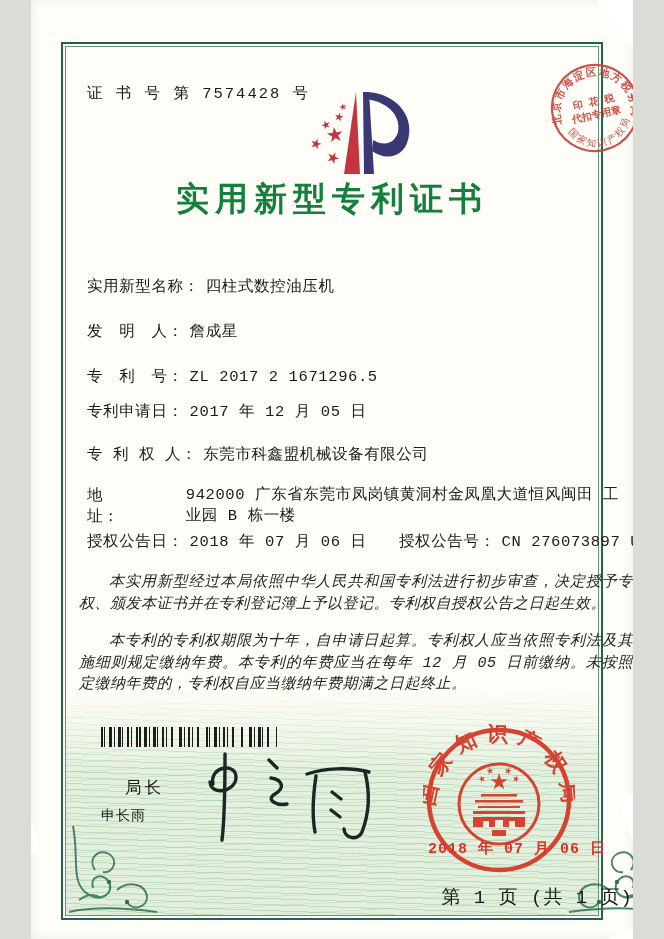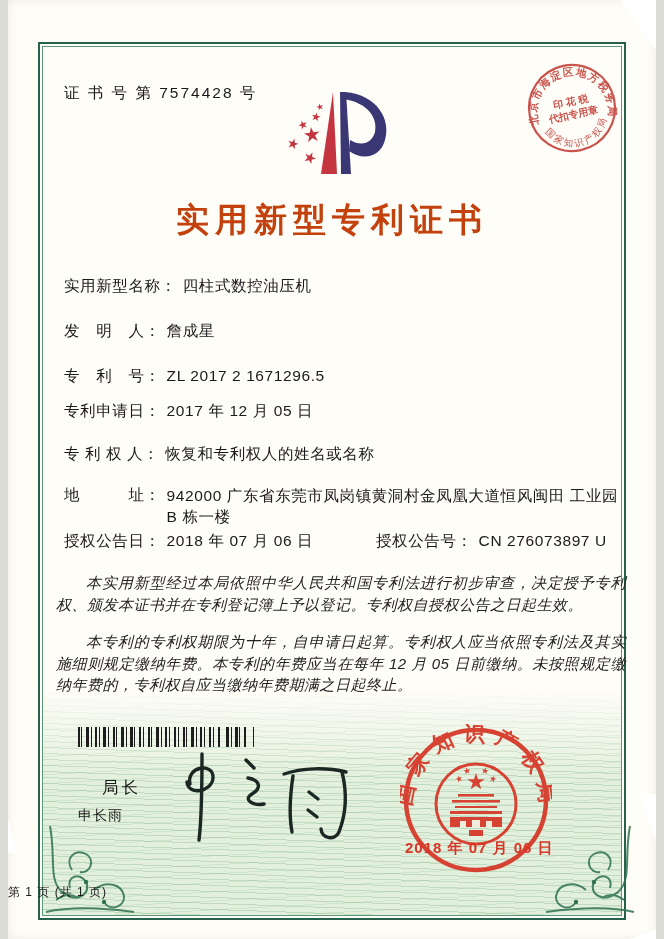--- a/index.html
+++ b/index.html
@@ -1,39 +1,39 @@
 <!DOCTYPE html>
 <html><head>
 <meta charset="utf-8">
 <style>
   html,body{margin:0;padding:0;background:#dcdcd6;}
   .page{
-    position:relative;width:648px;height:939px;margin:0 auto;
+    position:relative;width:602px;height:939px;margin:0 auto;
     background:#fffdf7;overflow:hidden;
     box-shadow:inset 0 0 10px rgba(60,60,50,.10);
-    font-family:Liberation Sans, sans-serif;color:#1a1a1a;
+    font-family:Liberation Mono, monospace;color:#1a1a1a;
   }
   
   .frame-outer{position:absolute;left:30px;top:42px;right:30px;bottom:19px;
     border:2.5px solid #26614b;z-index:1;pointer-events:none;}
   .frame-inner{position:absolute;inset:2px;border:1px solid #5d967b;}
   
   .guilloche{position:absolute;left:34px;right:34px;top:688px;bottom:23px;z-index:0;
     background-image:
       repeating-linear-gradient(2deg, rgba(110,170,120,.30) 0 1px, rgba(110,170,120,0) 1px 6px),
       repeating-linear-gradient(-3deg, rgba(110,170,120,.16) 0 1px, rgba(110,170,120,0) 1px 9px),
       linear-gradient(#e6f1e0,#e2efdc);}
   .guilloche::before{content:"";position:absolute;left:0;right:0;top:0;height:85px;
     background:linear-gradient(to bottom,#fffdf7 0%,rgba(255,253,247,0) 100%);}
   .abs{position:absolute;}
   .cert-number{left:56px;top:83px;font-size:15.5px;letter-spacing:2px;z-index:2;}
   .logo{left:262px;top:84px;width:140px;height:106px;z-index:2;}
   .tax-stamp{left:517px;top:61px;width:94px;height:94px;z-index:2;opacity:.92;}
-  .title{left:0;right:0;top:198px;text-align:center;font-size:33px;font-weight:700;
-    letter-spacing:6px;z-index:2;color:#c2410c;}
+  .title{left:0;right:0;top:177px;text-align:center;font-size:33px;font-weight:700;
+    letter-spacing:6px;z-index:2;color:#15803d;}
   .field-row{position:absolute;left:56px;font-size:15.5px;letter-spacing:.6px;
     white-space:nowrap;z-index:2;}
   .field-row .lbl{display:inline-block;}
   .field-row .val{margin-left:6px;}
   .row-addr{white-space:normal;display:flex;}
   .row-addr .val{width:466px;line-height:21px;}
   .body-text{left:48px;width:570px;top:556px;z-index:2;font-size:15px;
     line-height:21.5px;letter-spacing:.5px;font-style:italic;color:#222;}
   .body-text p{margin:16px 0 2px 0;text-indent:2em;text-align:justify;}
   .barcode{left:70px;top:727px;width:176px;height:20px;z-index:2;
@@ -41,21 +41,21 @@
       #1d1d1d 0 2px, transparent 2px 3.5px,
       #1d1d1d 3.5px 4.5px, transparent 4.5px 8px,
       #1d1d1d 8px 11px, transparent 11px 13px,
       #1d1d1d 13px 14px, transparent 14px 17.5px);}
   .signer-title{left:70px;top:777px;font-size:16.5px;letter-spacing:3px;z-index:2;margin-left:24px;}
   .signer-name{left:70px;top:807px;font-size:14px;letter-spacing:1px;z-index:2;}
   .signature{left:148px;top:744px;width:210px;height:105px;z-index:2;}
   .seal{left:392px;top:724px;width:152px;height:152px;z-index:3;opacity:.95;}
   .seal-date{left:397px;top:839px;font-size:15px;color:#d93425;letter-spacing:1px;
     z-index:4;font-weight:600;white-space:nowrap;}
-  .footer{left:0;right:0;top:884px;text-align:left;font-size:12px;
+  .footer{left:0;right:0;top:884px;text-align:right;font-size:19px;
     letter-spacing:1px;z-index:2;}
   .flourish{width:96px;height:96px;z-index:1;}
   .flourish-bl{left:34px;top:822px;}
   .flourish-br{left:534px;top:822px;transform:scaleX(-1);}
   .cut{position:absolute;background:#fff;z-index:6;}
   .cut-tr{top:0;right:0;width:36px;height:50px;clip-path:polygon(0 0,100% 0,100% 100%);}
   .cut-r{top:794px;right:0;width:16px;height:48px;clip-path:polygon(0 0,100% 0,100% 100%);}
   .cut-br{bottom:0;right:0;width:26px;height:10px;clip-path:polygon(100% 0,100% 100%,0 100%);}
   .cut-bl{bottom:86px;left:0;width:9px;height:34px;clip-path:polygon(0 0,100% 100%,0 100%);}
 </style>
@@ -115,21 +115,21 @@
   <div class="field-row" style="top:276px">
     <span class="lbl">实用新型名称：</span><span class="val">四柱式数控油压机</span>
   </div>
   <div class="field-row" style="top:366px">
     <span class="lbl">专　利　号：</span><span class="val">ZL 2017 2 1671296.5</span>
   </div>
   <div class="field-row" style="top:401px">
     <span class="lbl">专利申请日：</span><span class="val">2017 年 12 月 05 日</span>
   </div>
   <div class="field-row" style="top:444px">
-    <span class="lbl">专 利 权 人：</span><span class="val">恢复和专利权人的姓名或名称</span>
+    <span class="lbl">专 利 权 人：</span><span class="val">东莞市科鑫盟机械设备有限公司</span>
   </div>
   <div class="field-row row-addr" style="top:485px">
     <span class="lbl">地　　　址：</span>
       <span class="val">942000 广东省东莞市凤岗镇黄洞村金凤凰大道恒风闽田 工业园 B 栋一楼</span>
   </div>
   <div class="field-row" style="top:531px">
     <span class="lbl">授权公告日：</span><span class="val">2018 年 07 月 06 日</span>
   </div>
   <div class="field-row" style="top:531px;left:368px">
     <span class="lbl">授权公告号：</span><span class="val">CN 276073897 U</span>

